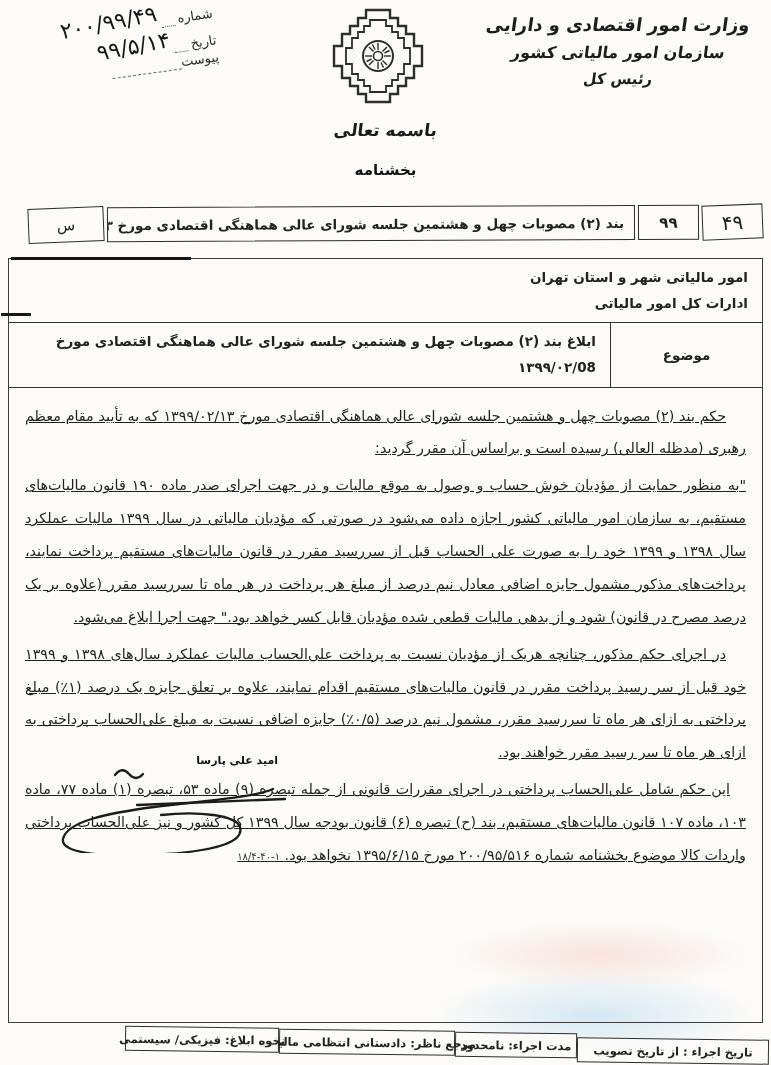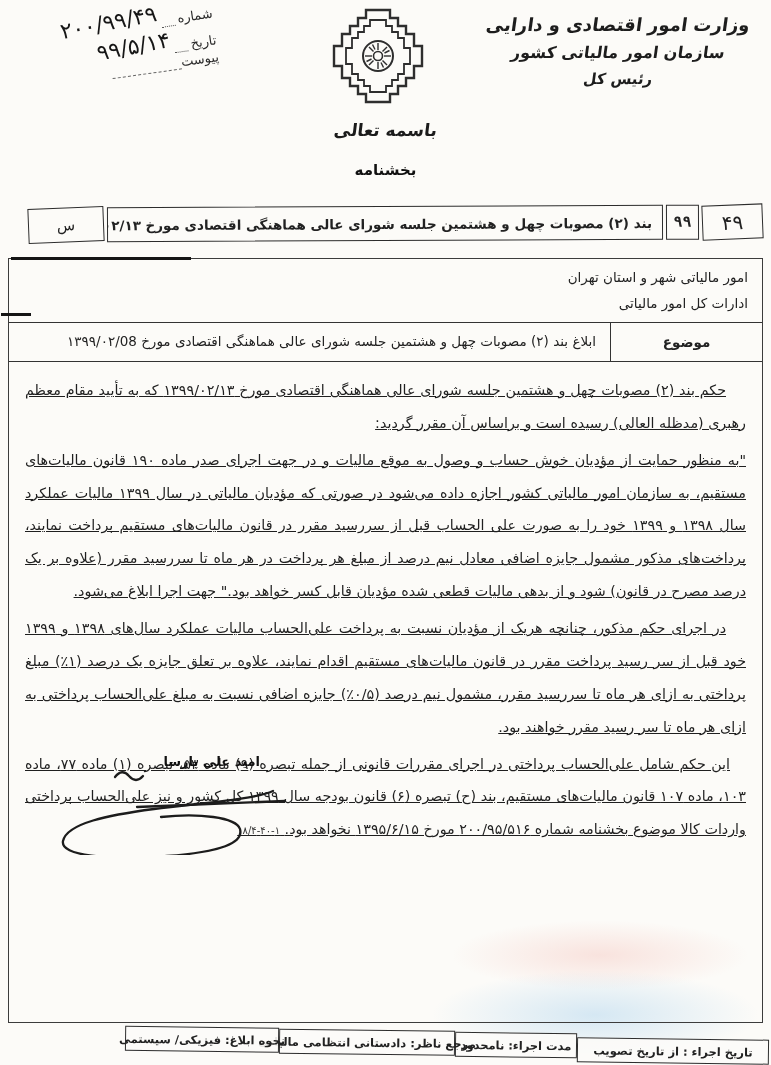--- a/index.html
+++ b/index.html
@@ -35,48 +35,48 @@
     font-size:17px; font-weight:bold; transform:skewX(-7deg); color:#1b1b1b; }
   .doc-type { position:absolute; left:0; right:0; top:161px; text-align:center;
     font-size:15px; font-weight:bold; letter-spacing:1px; color:#111; }
 
   
   .class-row { position:absolute; left:28px; right:8px; top:206px; height:35px;
     display:flex; direction:rtl; gap:3px; transform:rotate(-.25deg); }
   .class-cell { border:1.8px solid #2c2c2c; background:transparent; display:flex;
     align-items:center; justify-content:center; height:35px; }
   .cell-num   { width:61px; font-size:20px; transform:rotate(-2deg); }
-  .cell-year  { width:33px; font-size:15px; font-weight:bold;font-family:Liberation Mono, monospace; }
+  .cell-year  { width:61px; font-size:15px; font-weight:bold; }
   .cell-subj  { flex:1; font-size:13.5px; font-weight:bold; justify-content:flex-start; padding:0 10px; white-space:nowrap; overflow:hidden; }
   .cell-cat   { width:76px; font-size:15px; transform:rotate(-2deg); }
 
   
   .main-frame { position:absolute; left:8px; right:8px; top:258px; bottom:42px;
     border:1.6px solid #3c3c3c; }
   .artifact { position:absolute; background:#151515; }
 
   .info-table { border-bottom:1.6px solid #333; }
   .info-row { display:flex; direction:rtl; }
   .info-row + .info-row { border-top:1.6px solid #333; }
   .info-label { width:152px; border-left:1.6px solid #333; display:flex; align-items:center;
     justify-content:center; font-size:13.5px; font-weight:bold; padding:4px; }
-  .info-content { flex:1; padding:6px 14px; font-size:13.5px; font-weight:normal; line-height:1.9; }
+  .info-content { flex:1; padding:6px 14px; font-size:13.5px; font-weight:bold; line-height:1.9; }
   .info-content.single { display:flex; align-items:center; }
 
   
   .body-text { padding:12px 16px 0 16px; font-size:14.3px; line-height:2.3;
     text-align:justify; color:#1f1f1f; }
   .body-text p { margin-bottom:4px;text-decoration:underline; }
   .indent1 { text-indent:20px; }
   .indent2 { text-indent:16px; }
   .file-code { font-size:10px; color:#333; }
 
   
   .sig-block { position:absolute; left:40px; top:495px; width:240px; }
-  .sig-name { font-size:13px; font-weight:bold; color:#111; margin-right:29px; margin-bottom:0; }
+  .sig-name { font-size:11px; font-weight:bold; color:#111; margin-right:11px; margin-bottom:0; }
   .sig-svg { display:block; margin-top:-4px; }
 
   
   .footer-strip { position:absolute; left:0; right:2px; bottom:5px; height:30px;
     display:flex; direction:rtl; align-items:flex-start; transform:rotate(.7deg); }
   .footer-cell { border:1.6px solid #2e2e2e; height:25px; display:flex; align-items:center;
     justify-content:center; font-size:11.5px; font-weight:bold; white-space:nowrap;
     padding:0 8px; background:rgba(252,251,248,.9); }
   .fc0 { width:192px; transform:translateY(5px); }
   .fc1 { width:122px; transform:translateY(1px); }

